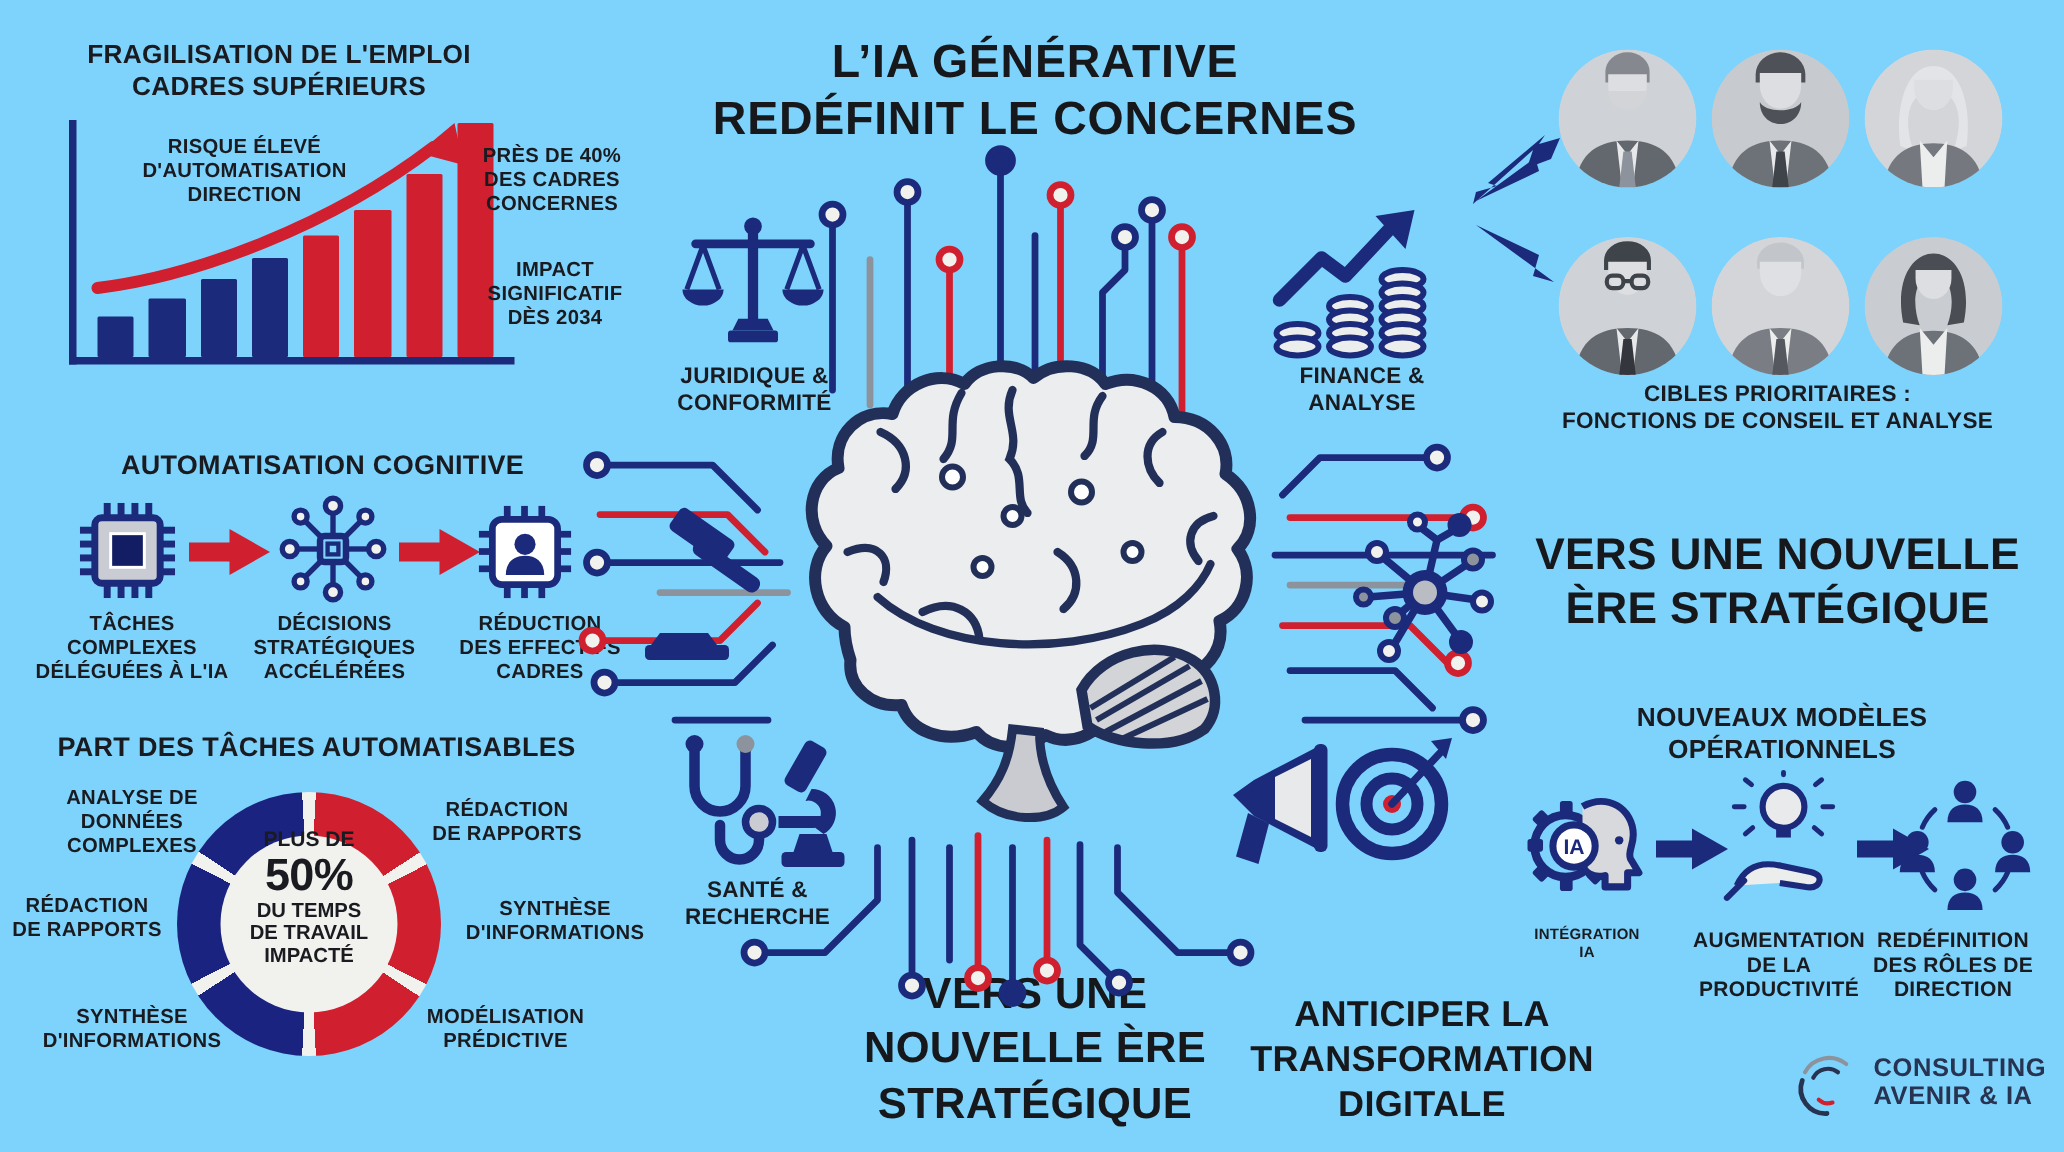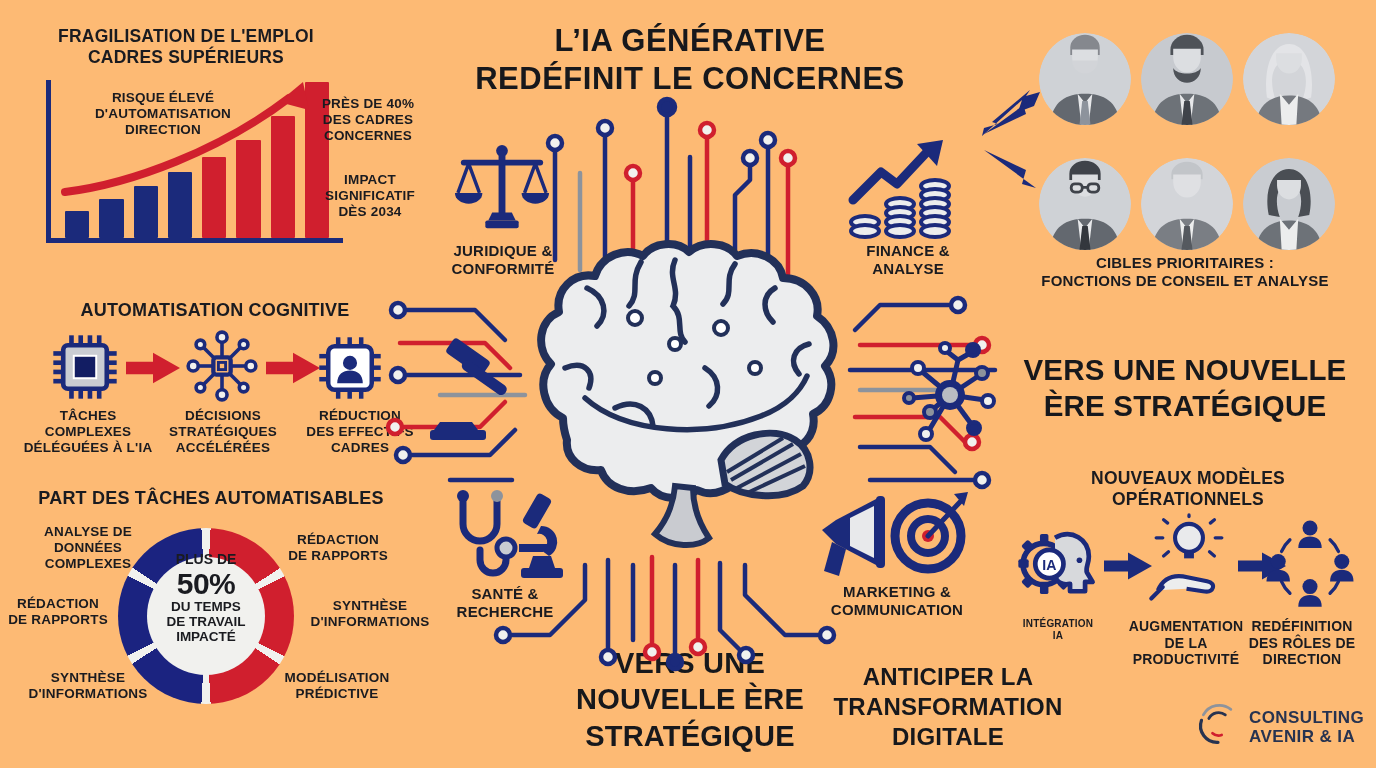--- a/index.html
+++ b/index.html
@@ -1,36 +1,36 @@
 <!DOCTYPE html>
 <html><head>
 <meta charset="utf-8">
 <style>
   html,body{margin:0;padding:0}
-  .canvas{position:relative;width:1376px;height:768px;background:#fdba74;overflow:hidden;
+  .canvas{position:relative;width:1376px;height:768px;background:#7dd3fc;overflow:hidden;
     font-family:"Liberation Sans",sans-serif;color:#1a1b20}
   .t{position:absolute;font-weight:bold;white-space:pre-line;text-align:center;
     color:#1a1b20;line-height:1.18;letter-spacing:.2px}
   svg{position:absolute;overflow:visible}
   .icon{position:absolute}
   
   .chart{position:absolute;left:46px;top:80px;width:292px;height:158px;
     border-left:5px solid #1b2a7b;border-bottom:5px solid #1b2a7b}
   .bars{position:absolute;left:14px;right:14px;bottom:0;top:0;display:flex;
     align-items:flex-end;gap:10px}
   .bar{flex:1;border-radius:1px}
   
   .donut{position:absolute;left:118px;top:528px;width:176px;height:176px;border-radius:50%}
   .donut::after{content:"";position:absolute;inset:29px;border-radius:50%;background:#f1f1ee}
   .donut-center{position:absolute;left:118px;top:552px;width:176px;text-align:center;
     font-weight:bold;line-height:1.1;z-index:3}
   .dc-top{font-size:14px}.dc-val{font-size:30px;letter-spacing:-.5px}.dc-bot{font-size:13.5px;white-space:pre-line}
   
   .avatar{position:absolute;width:92px;height:92px;border-radius:50%;overflow:hidden}
-  .logo{position:absolute;left:1196px;top:702px;display:flex;align-items:flex-end;gap:9px}
+  .logo{position:absolute;left:1196px;top:702px;display:flex;align-items:flex-start;gap:9px}
   .logo-txt{font-weight:bold;color:#273350;line-height:1.12;font-size:17px;letter-spacing:.4px}
 </style>
 </head>
 <body>
 
 <div class="canvas">
 
   <div class="t" style="left:58px;top:26px;width:256px;font-size:17.5px">FRAGILISATION DE L'EMPLOI
 CADRES SUPÉRIEURS</div>
 
@@ -377,22 +377,20 @@
       <rect x="58" y="4" width="9" height="72" rx="4"></rect>
       <path d="M14,50 l14,7 l-7,27 l-15,-5 z"></path>
     </g>
     <path d="M32,26 L56,14 L56,66 L32,54 z" fill="#e8e9eb"></path>
     <circle cx="110" cy="44" r="33" fill="none" stroke="#1b2a7b" stroke-width="9"></circle>
     <circle cx="110" cy="44" r="17" fill="none" stroke="#1b2a7b" stroke-width="8"></circle>
     <circle cx="110" cy="44" r="6" fill="#d01f2e"></circle>
     <path d="M110,44 L142,10" stroke="#1b2a7b" stroke-width="5" stroke-linecap="round"></path>
     <polygon points="136,2 150,0 146,14" fill="#1b2a7b"></polygon>
   </svg>
-  <div class="t" style="left:812px;top:583px;width:170px;font-size:15px">MARKETING &amp;
-COMMUNICATION</div>
 
   <div class="t" style="left:555px;top:645px;width:270px;font-size:29px;line-height:1.25;color:#17181c">VERS UNE
 NOUVELLE ÈRE
 STRATÉGIQUE</div>
   <div class="t" style="left:828px;top:662px;width:240px;font-size:24px;line-height:1.25;color:#17181c">ANTICIPER LA
 TRANSFORMATION
 DIGITALE</div>
 
   <svg class="icon" width="58" height="44" viewBox="0 0 58 44" style="left:982px;top:92px">
     <polygon points="0,44 40,8 36,20 52,14 58,0 44,4 48,-2 10,30 16,32 2,36" fill="#1b2a7b"></polygon>

